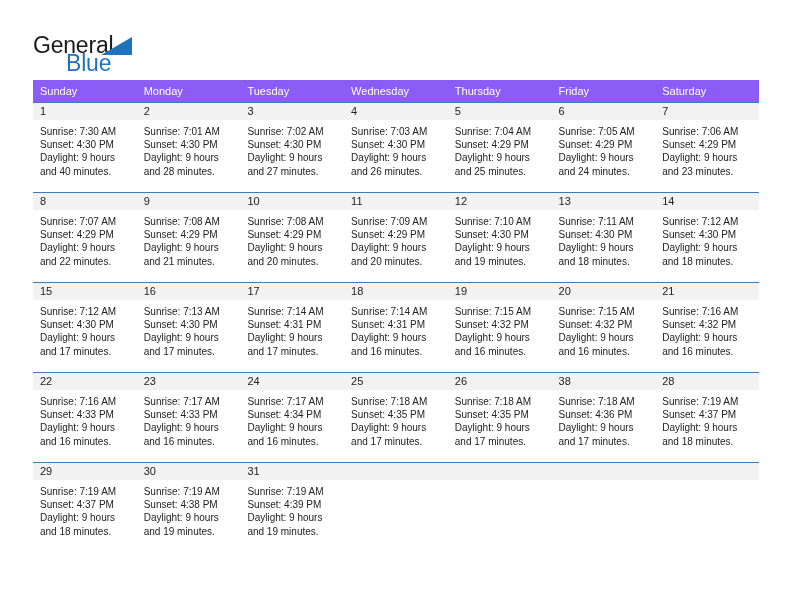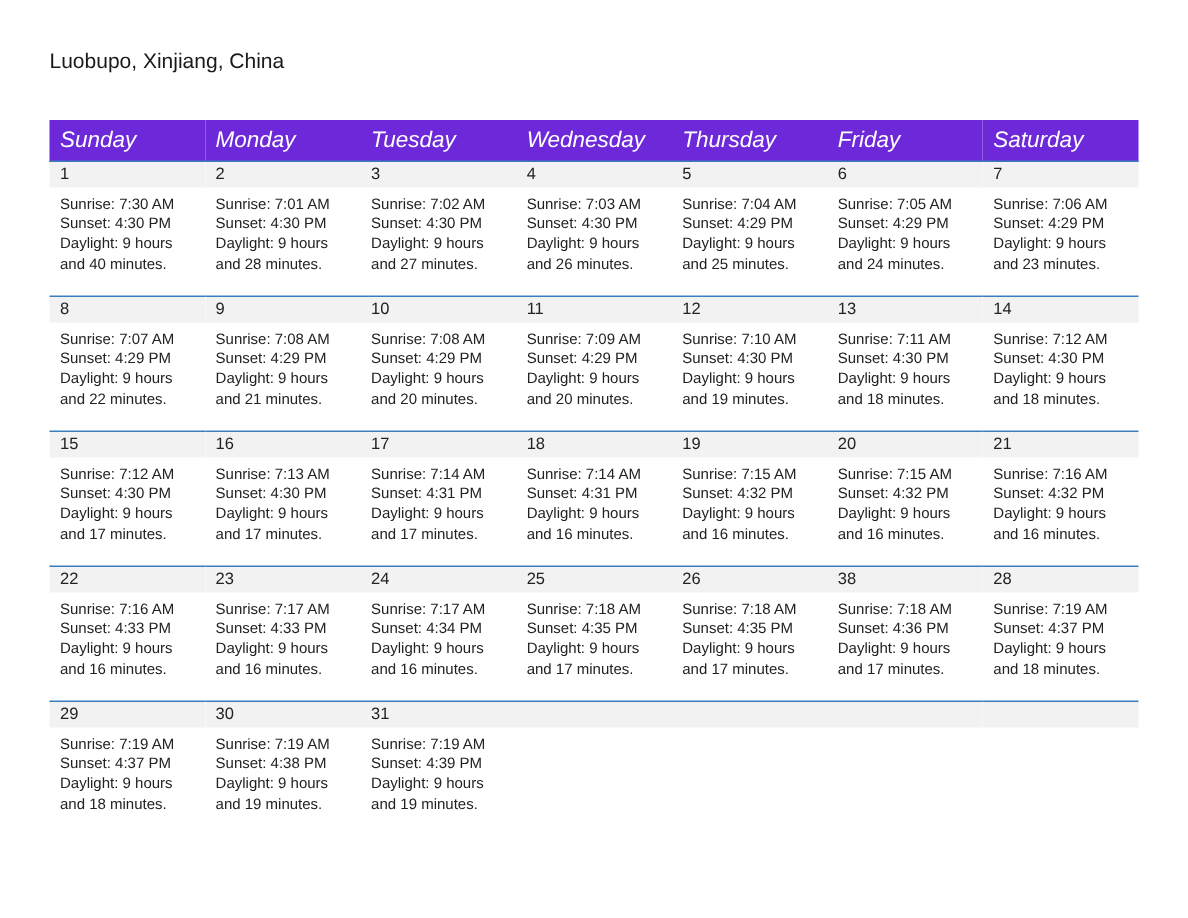--- a/index.html
+++ b/index.html
@@ -84,29 +84,28 @@
   }
 
   
   .calendar {
     width: 726px;
     border-collapse: collapse;
     table-layout: fixed;
     margin-top: 6px;
   }
   .calendar th {
-    background: #6d28d9;
+    background: #8b5cf6;
     color: #ffffff;
-    font-size: 15px;
+    font-size: 11px;
     font-weight: normal;
     text-align: left;
     padding: 5px 0 5px 7px;
     height: 21px;
     border: none;
-    font-style: italic;
   }
   .calendar td {
     width: 103.71px;
     padding: 0;
     vertical-align: top;
     border-top: 1px solid #3a7dbf;
     background: #ffffff;
     height: 90px;
   }
   .daynum-band {
@@ -126,23 +125,27 @@
   .cell-body div { white-space: nowrap; }
   td.empty .daynum-band { background: #f2f2f2; }
 </style>
 </head>
 <body>
 
 <div class="page">
 
   <div class="header">
 
+    <div class="logo">
+      <span class="logo-general">General</span>
+      <span class="logo-triangle"></span>
+      <span class="logo-blue">Blue</span>
+    </div>
 
     <div class="title-block">
-      <p class="cal-subtitle">Luobupo, Xinjiang, China</p>
     </div>
 
   </div>
 
   <table class="calendar">
     <thead>
       <tr>
         <th>Sunday</th>
         <th>Monday</th>
         <th>Tuesday</th>

